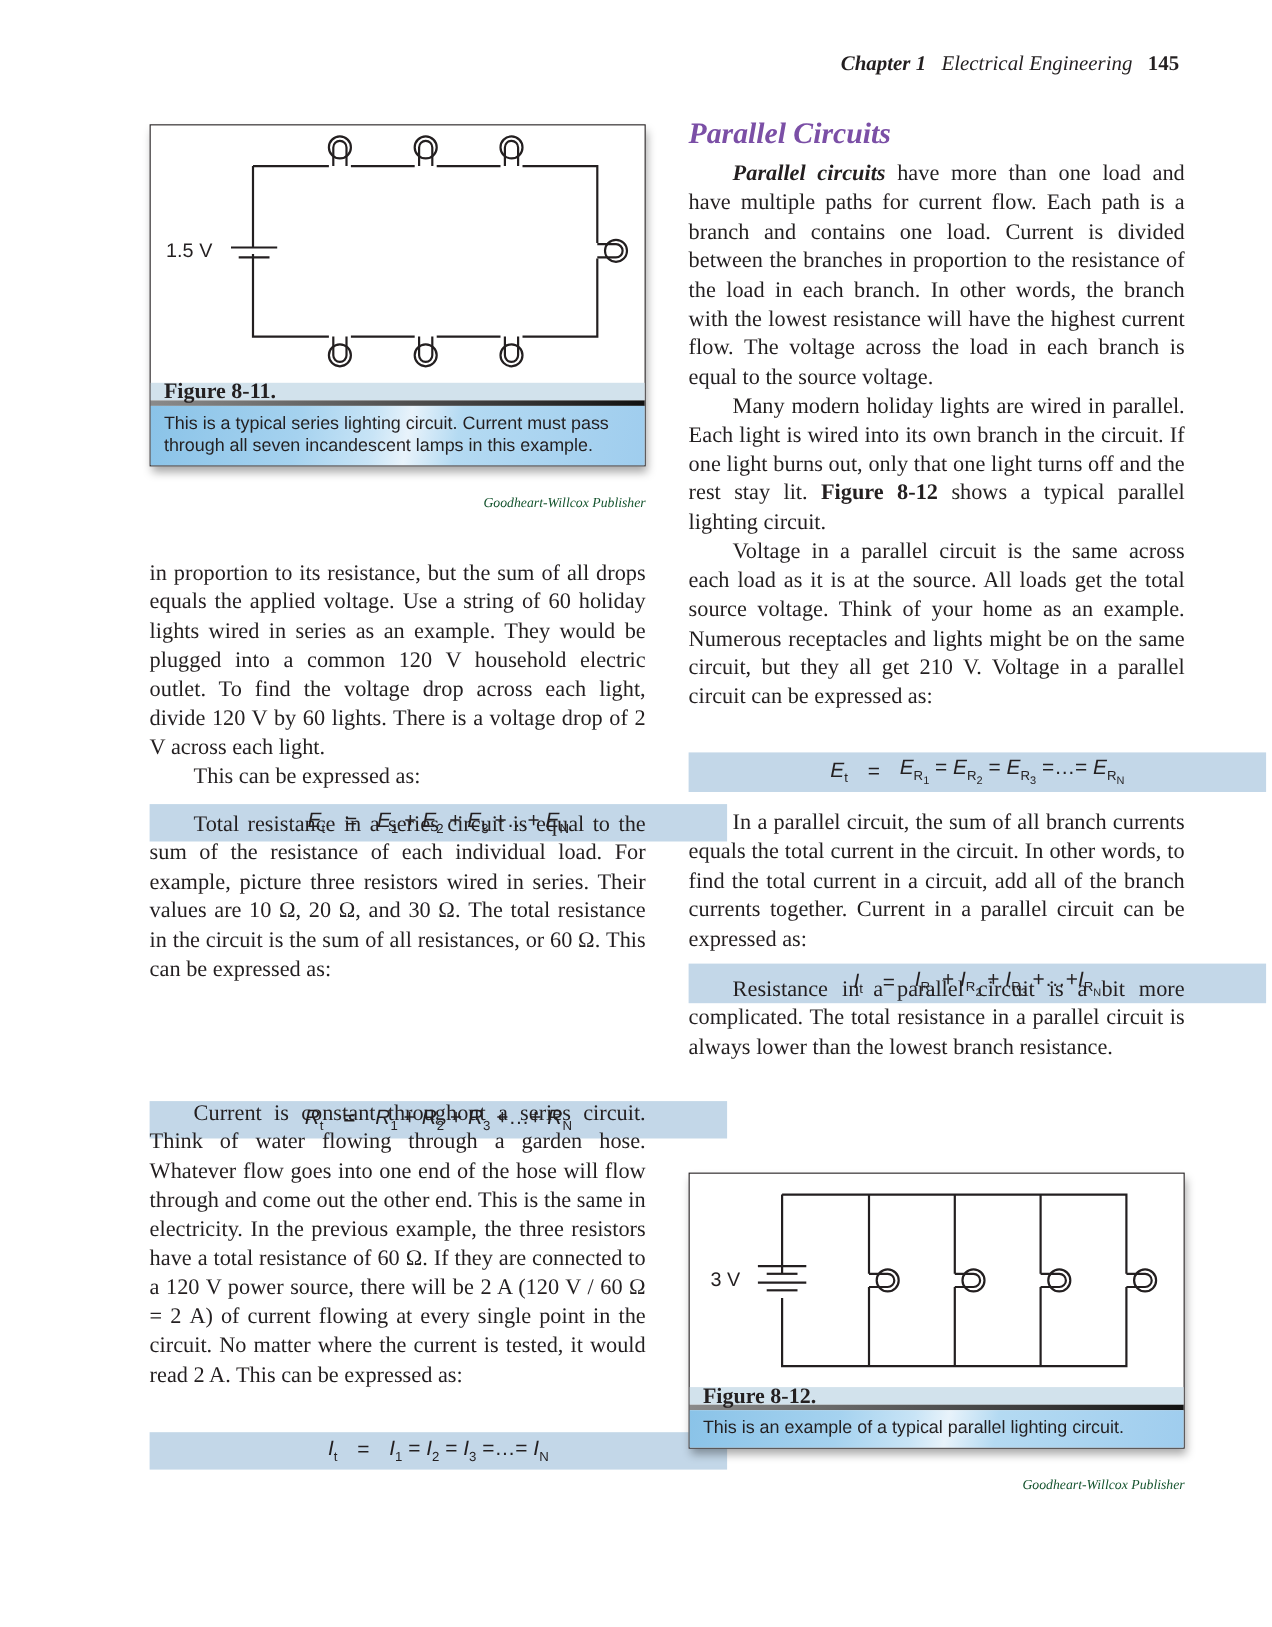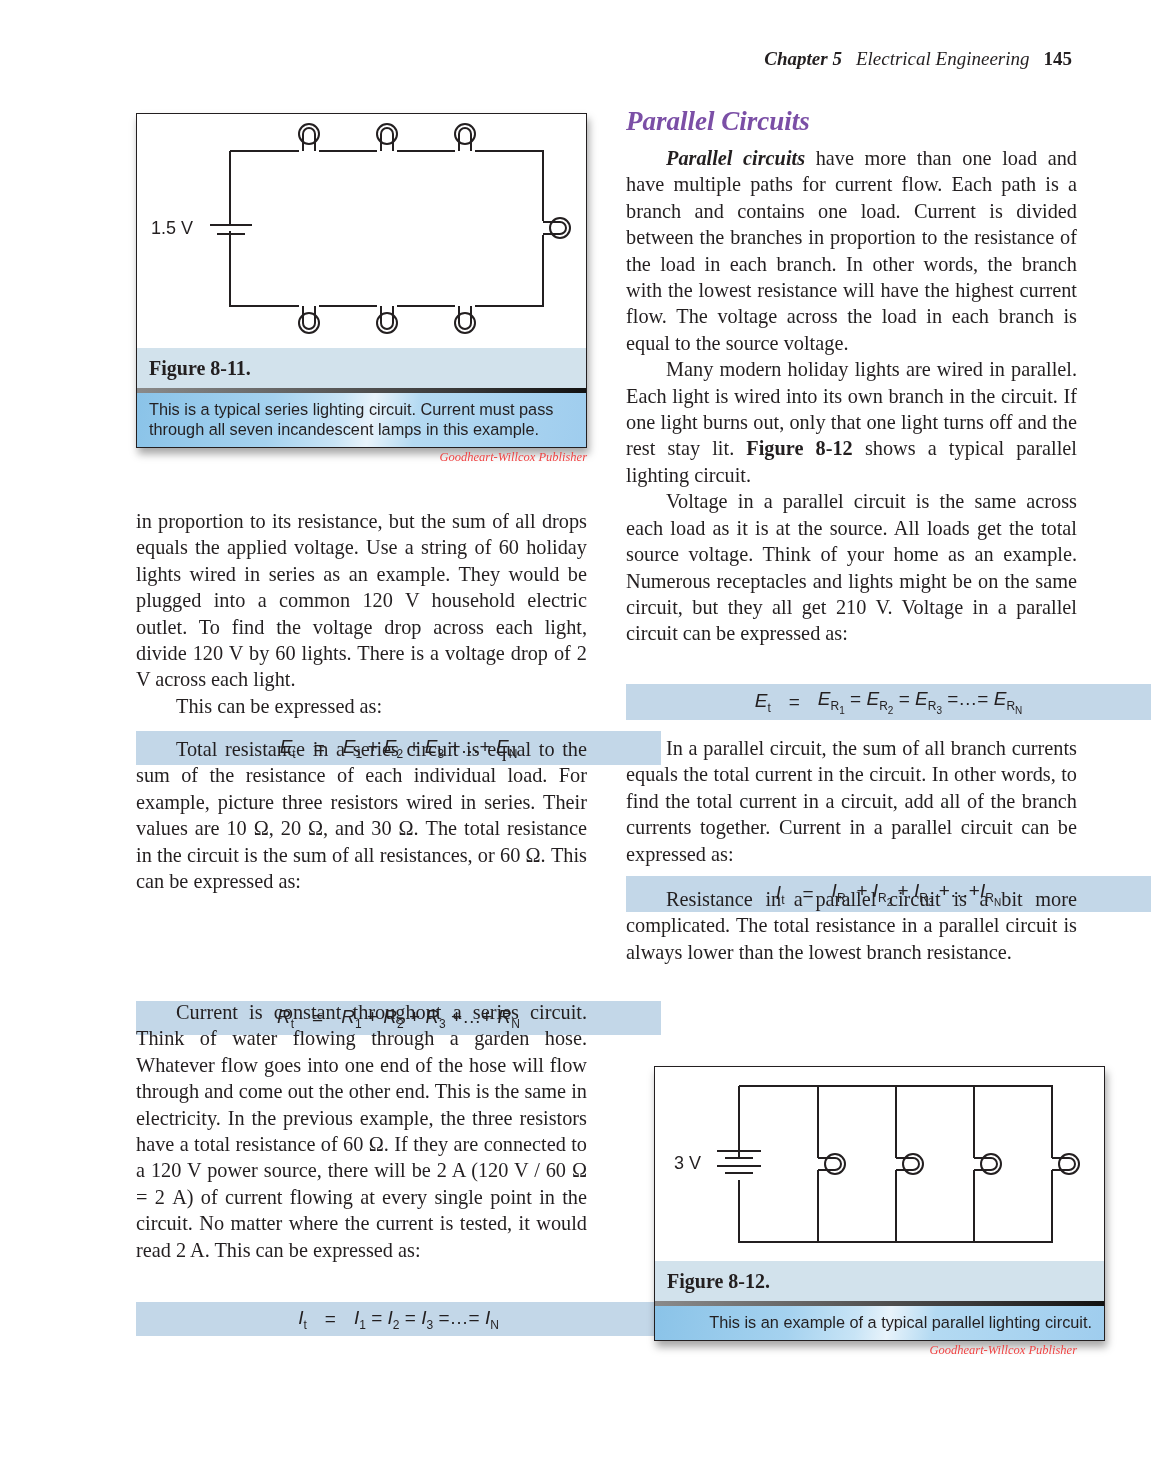--- a/index.html
+++ b/index.html
@@ -29,34 +29,34 @@
         display:flex; align-items:center; justify-content:center; }
   .eq i { font-style:italic; }
   .eq sub { font-size:12px; vertical-align:-5px; font-style:normal; }
   .eq sub sub { font-size:10px; vertical-align:-4px; }
   .eq .lhs { margin-right:18px; }
   .eq .eqs { margin-right:18px; }
 
   .figure { position:absolute; width:449px; border:1.5px solid #231f20; background:#fff;
             box-shadow: 2px 6px 8px rgba(0,0,0,0.35); }
   .figure svg { display:block; }
-  .fig-label { background:#d2e2ec; height:40px; display:flex; align-items:center; padding-left:12px;
+  .fig-label { background:#d2e2ec; height:16px; display:flex; align-items:center; padding-left:12px;
                font-family:"Liberation Serif",serif; font-weight:bold; font-size:20px; color:#231f20; }
   .fig-bar { height:5px; background:linear-gradient(to right,#8a8a8a,#3a3a3a 70%,#111); }
   .fig-caption { padding:6px 12px 8px 12px; font-family:"Liberation Sans",sans-serif; font-size:16.3px;
                  line-height:20px; color:#231f20;
                  background:linear-gradient(100deg,#8ac3e8 0%,#a5d2ef 30%,#c8e4f6 45%,#e8f3fb 52%,#b4daf2 62%,#9fcdee 100%); }
   .credit { position:absolute; font-family:"Liberation Serif",serif; font-style:italic; font-size:12.5px;
-            color:#ef4444; text-align:right; width:451px; }
+            color:#14532d; text-align:right; width:451px; }
 </style>
 </head>
 <body>
 
 <div class="running-head">
-  <span class="ch">Chapter 5</span><span class="title">Electrical Engineering</span><span class="pg">145</span>
+  <span class="ch">Chapter 1</span><span class="title">Electrical Engineering</span><span class="pg">145</span>
 </div>
 
 <div class="figure" style="left:136px; top:113px;">
   <svg width="449" height="234" viewBox="0 0 449 234">
     <g fill="none" stroke="#231f20" stroke-width="2">
 
       <path d="M93 37 H162 M182 37 H240 M260 37 H318 M338 37 H406 V107 M406 121 V192 H338 M318 192 H260 M240 192 H182 M162 192 H93 V117 M93 111 V37"></path>
 
       <line x1="73" y1="111" x2="115" y2="111"></line>
       <line x1="80" y1="120" x2="108" y2="120"></line>
@@ -152,21 +152,21 @@
 <div class="eq" style="left:626px; top:876px; height:36px;">
   <span class="lhs"><i>I</i><sub>t</sub></span>
   <span class="eqs">=</span>
   <span><i>I</i><sub>R<sub>1</sub></sub> + <i>I</i><sub>R<sub>2</sub></sub> + <i>I</i><sub>R<sub>3</sub></sub> +…+<i>I</i><sub>R<sub>N</sub></sub></span>
 </div>
 
 <div class="col col-right" style="top:886px;">
   <p class="body indent">Resistance in a parallel circuit is a bit more complicated. The total resistance in a parallel circuit is always lower than the lowest branch resistance.</p>
 </div>
 
-<div class="figure" style="left:654px; top:1066px;text-align:right;">
+<div class="figure" style="left:626px; top:1066px;">
   <svg width="449" height="194" viewBox="0 0 449 194">
     <g fill="none" stroke="#231f20" stroke-width="2">
 
       <path d="M84 19 H397 V91 M397 103 V175 H84 V113 M84 91 V19"></path>
 
       <path d="M163 19 V91 M163 103 V175"></path>
       <path d="M241 19 V91 M241 103 V175"></path>
       <path d="M319 19 V91 M319 103 V175"></path>
 
       <line x1="62" y1="84" x2="106" y2="84"></line>

